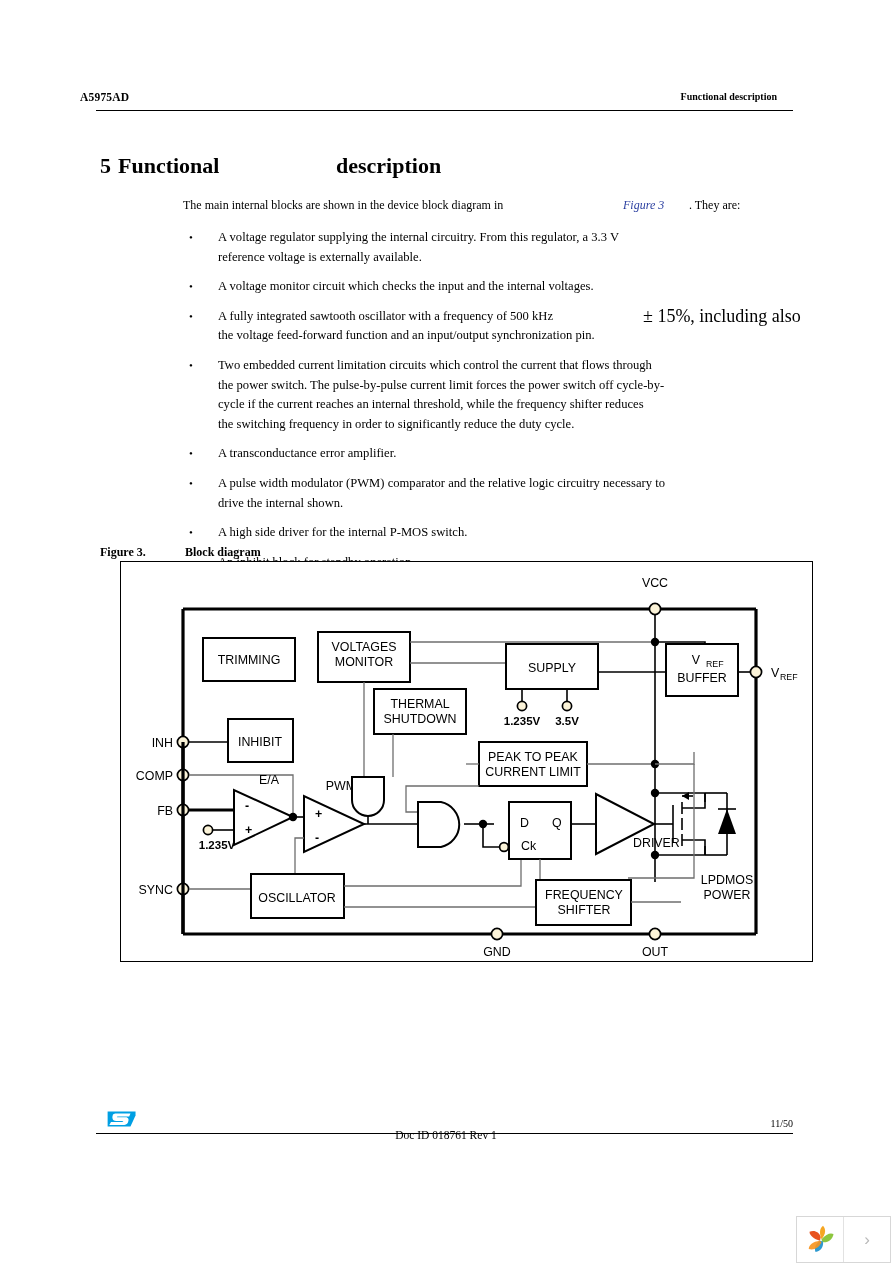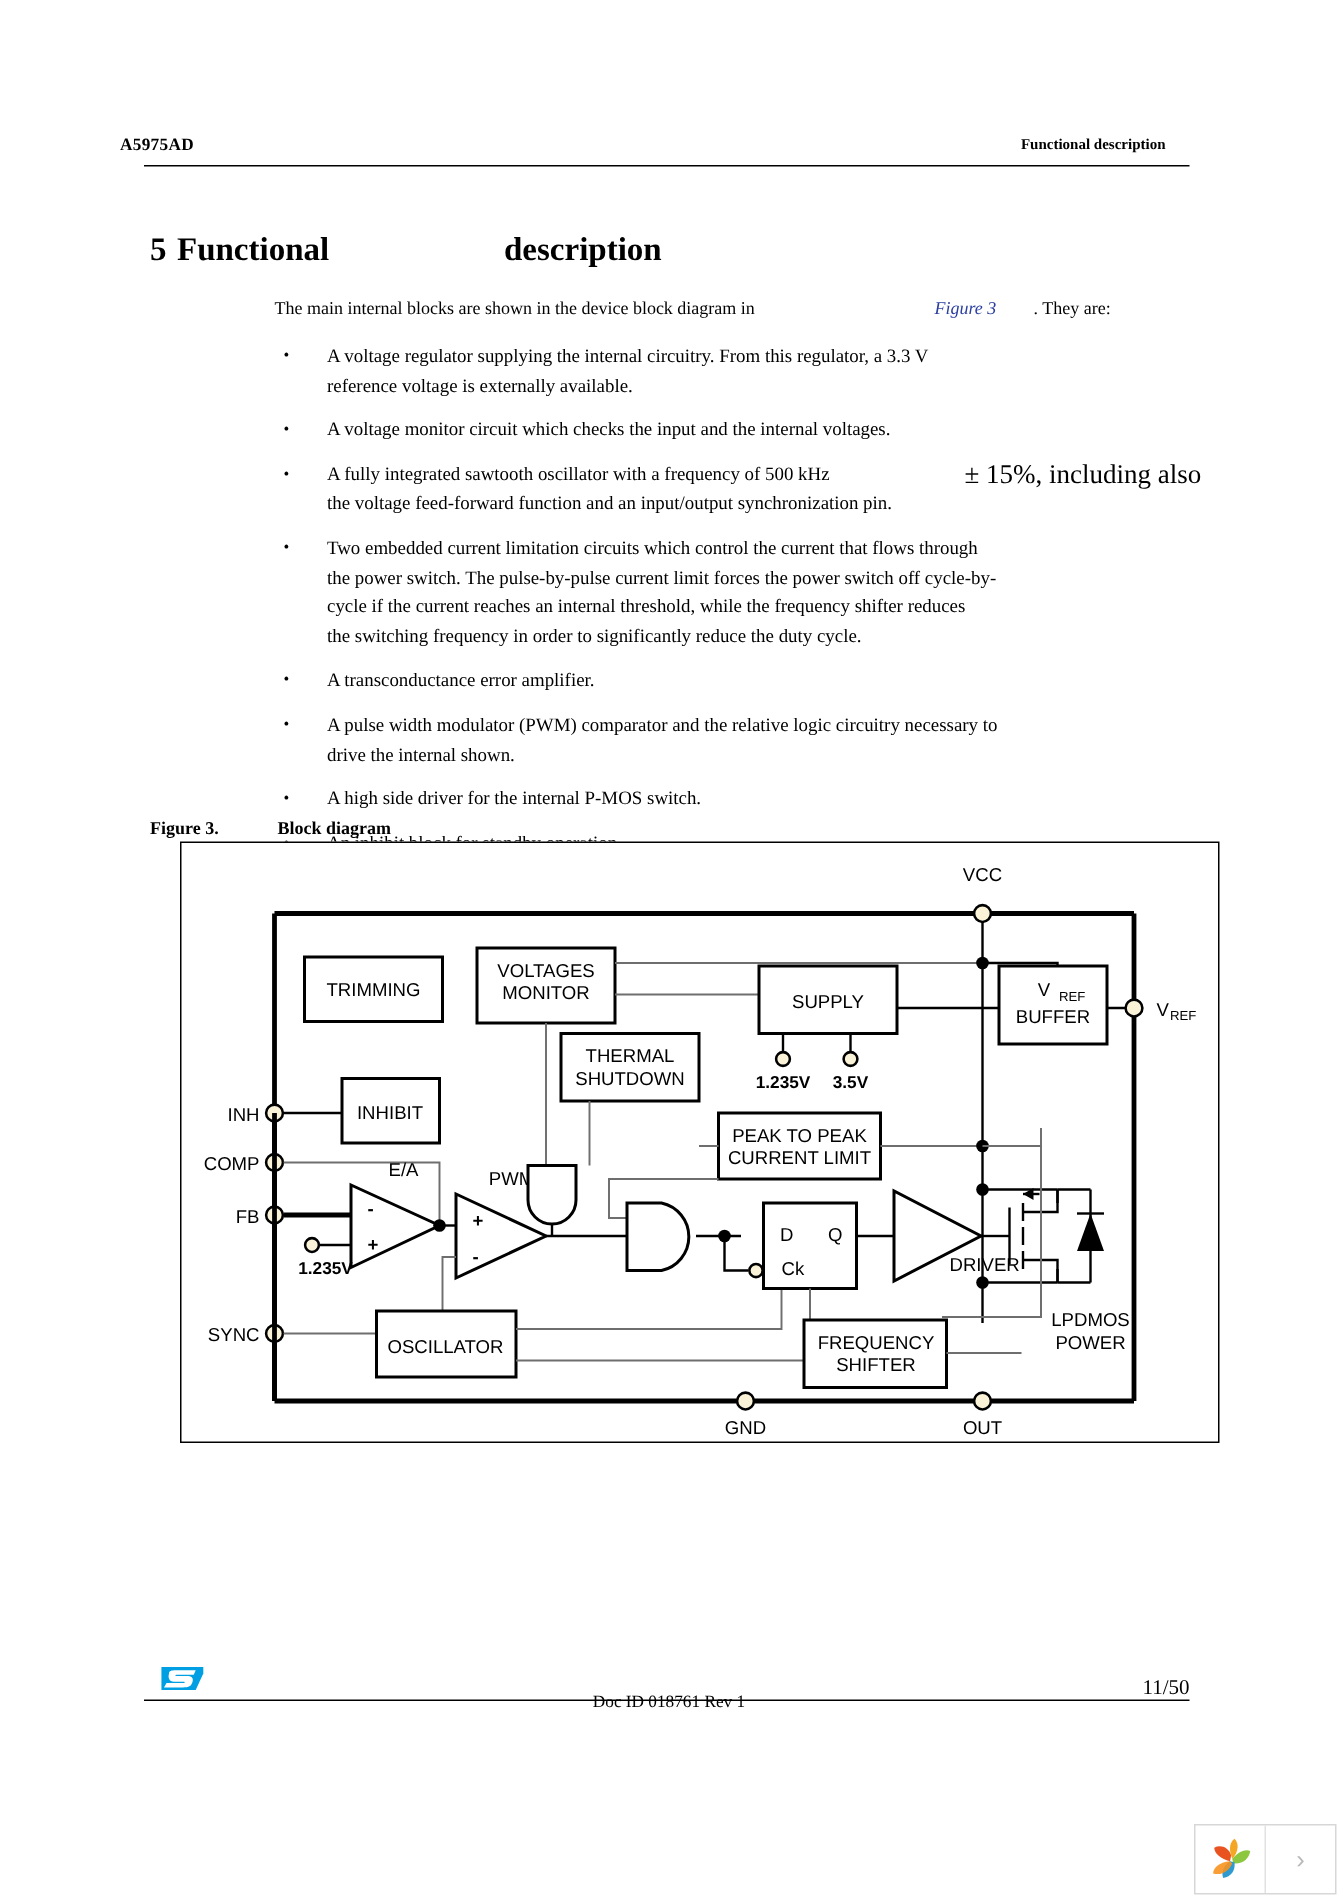--- a/index.html
+++ b/index.html
@@ -41,21 +41,21 @@
   
   .fig-cap{position:absolute;left:100px;top:545px;font-size:12px;font-weight:bold;color:#000;}
   .fig-cap .c2{position:absolute;left:85px;top:0;white-space:nowrap;}
   .fig-box{position:absolute;left:100px;top:561px;width:693px;height:401px;
            border:1.3px solid #000;background:#fff;box-sizing:border-box;margin-left:20px;}
   .fig-svg{position:absolute;left:0;top:0;}
 
   
   .ft-rule{position:absolute;left:96px;top:1133px;width:697px;height:1.4px;background:#000;}
   .ft-doc{position:absolute;left:0;top:1118px;width:892px;text-align:center;font-size:11.5px;color:#000;margin-top:11px;}
-  .ft-page{position:absolute;right:99px;top:1118px;font-size:14px;color:#000;font-family:Liberation Serif, serif;}
+  .ft-page{position:absolute;right:99px;top:1118px;font-size:10px;color:#000;font-family:Liberation Serif, serif;}
   .st-logo{position:absolute;left:105px;top:1108px;width:34px;height:22px;}
 
   
   .widget{position:absolute;left:796px;top:1216px;width:95px;height:47px;
           border:1px solid #d7d7d7;background:#fff;display:flex;box-sizing:border-box;}
   .widget .cell{width:47px;height:45px;display:flex;align-items:center;justify-content:center;}
   .widget .sep{width:1px;height:45px;background:#e2e2e2;}
   .widget .chev{color:#b9b9b9;font-size:17px;font-family:"Liberation Sans",sans-serif;}
 </style>
 </head>

